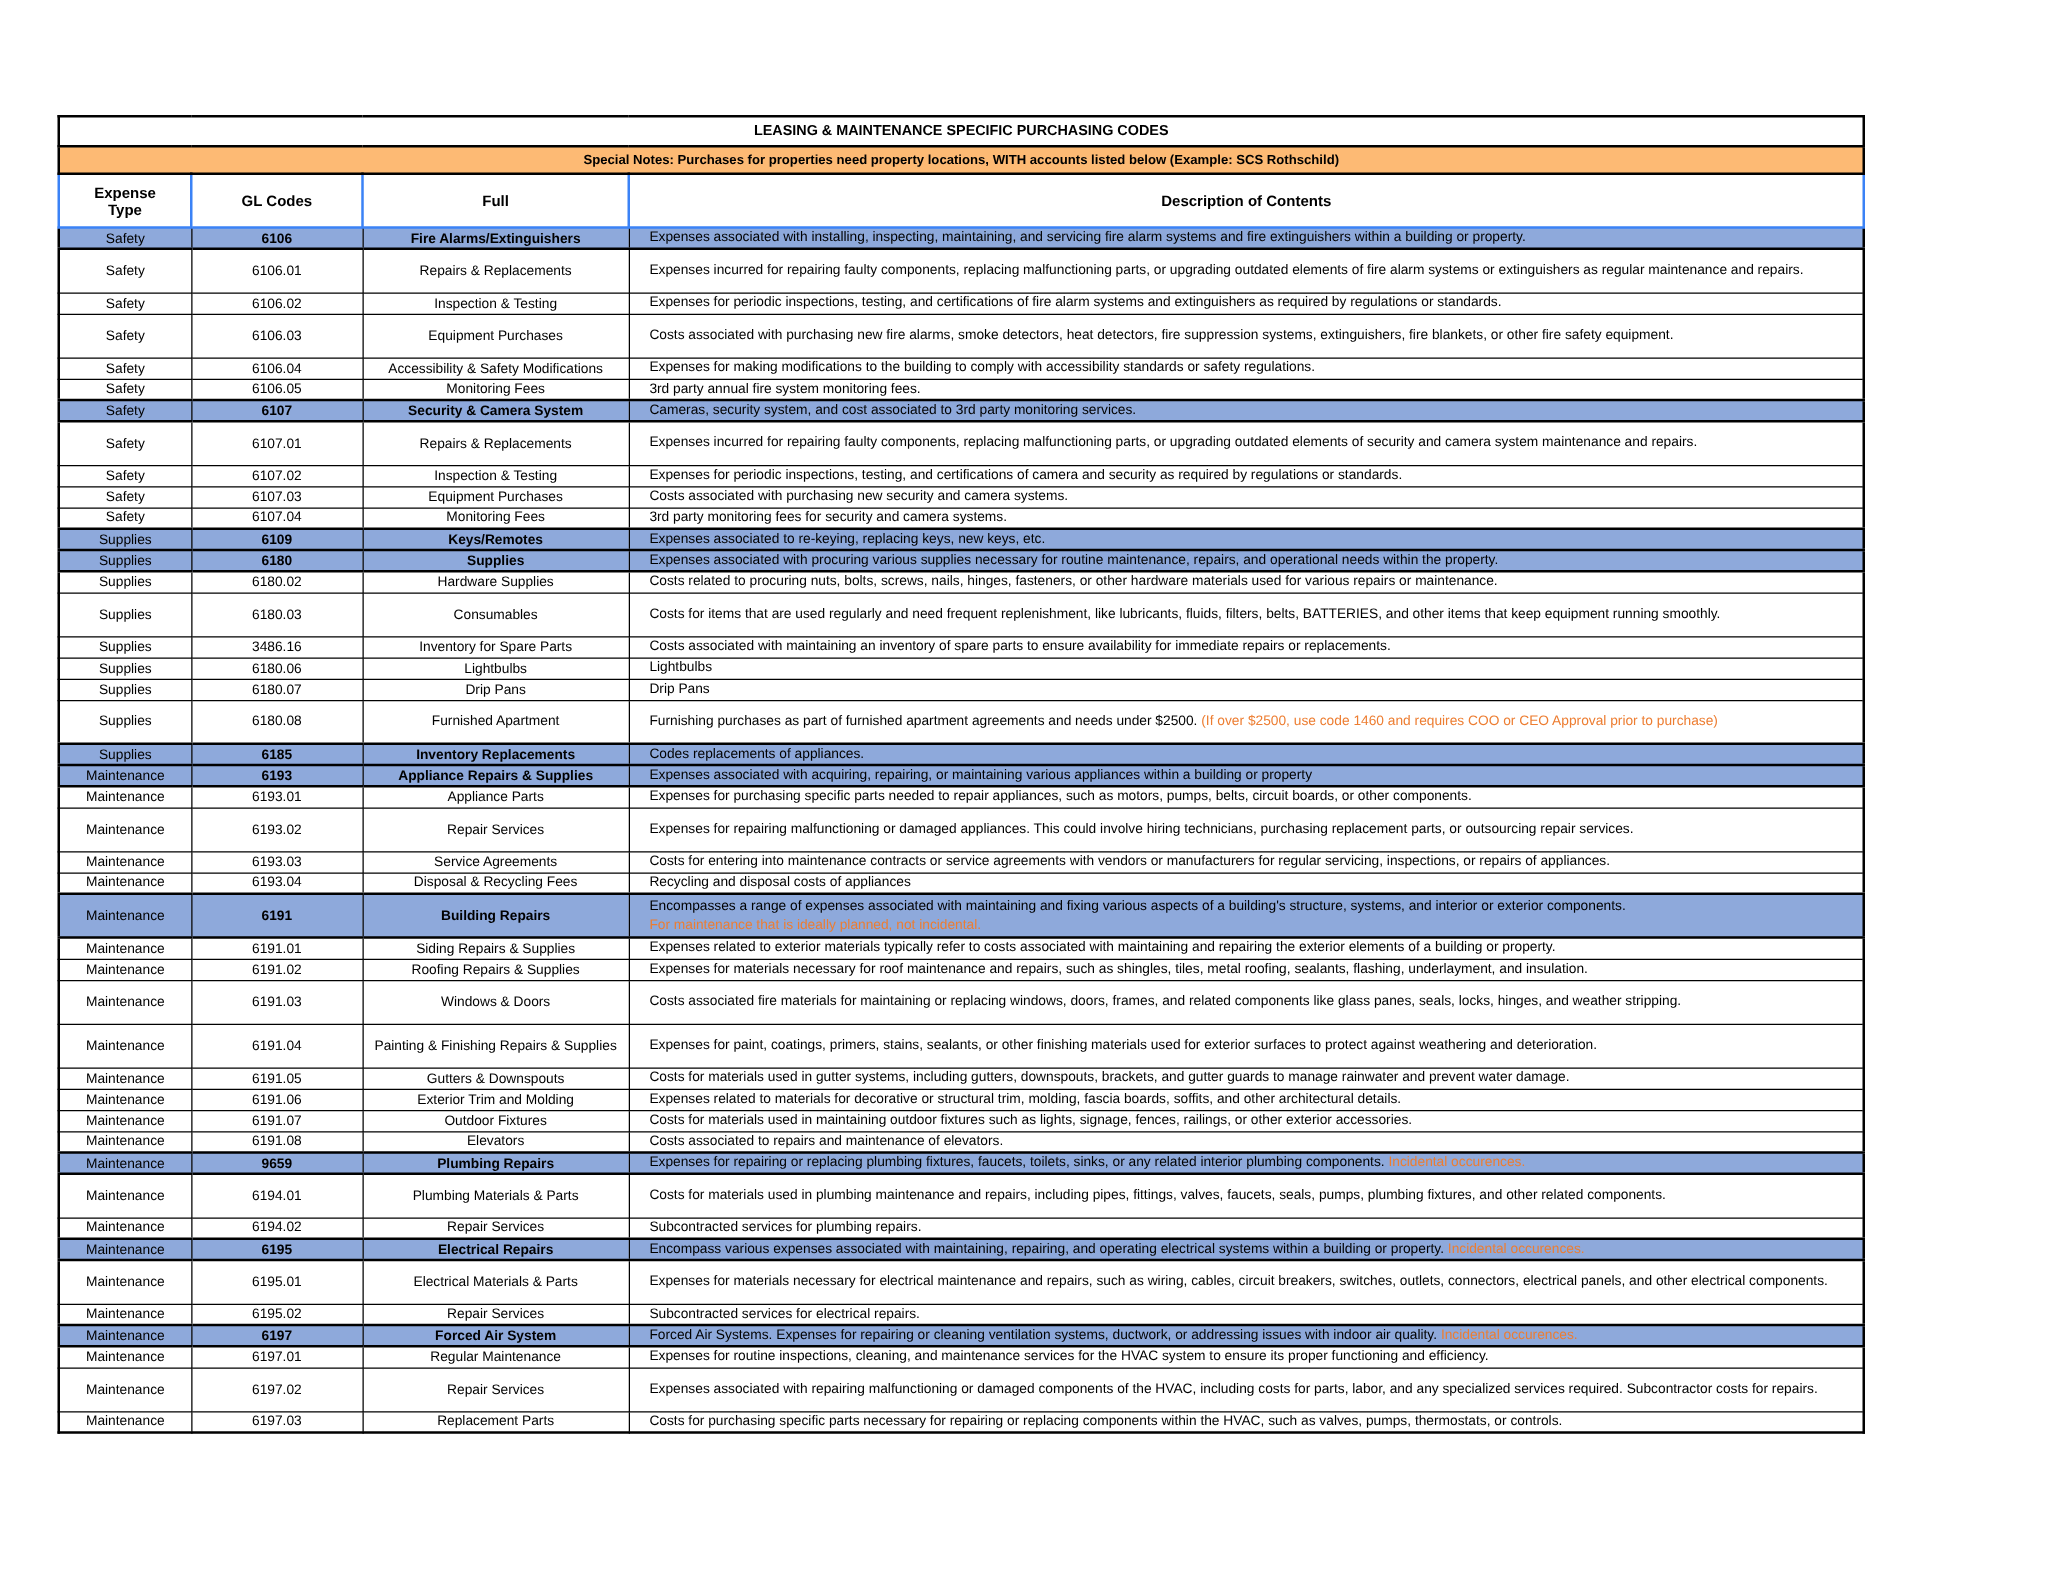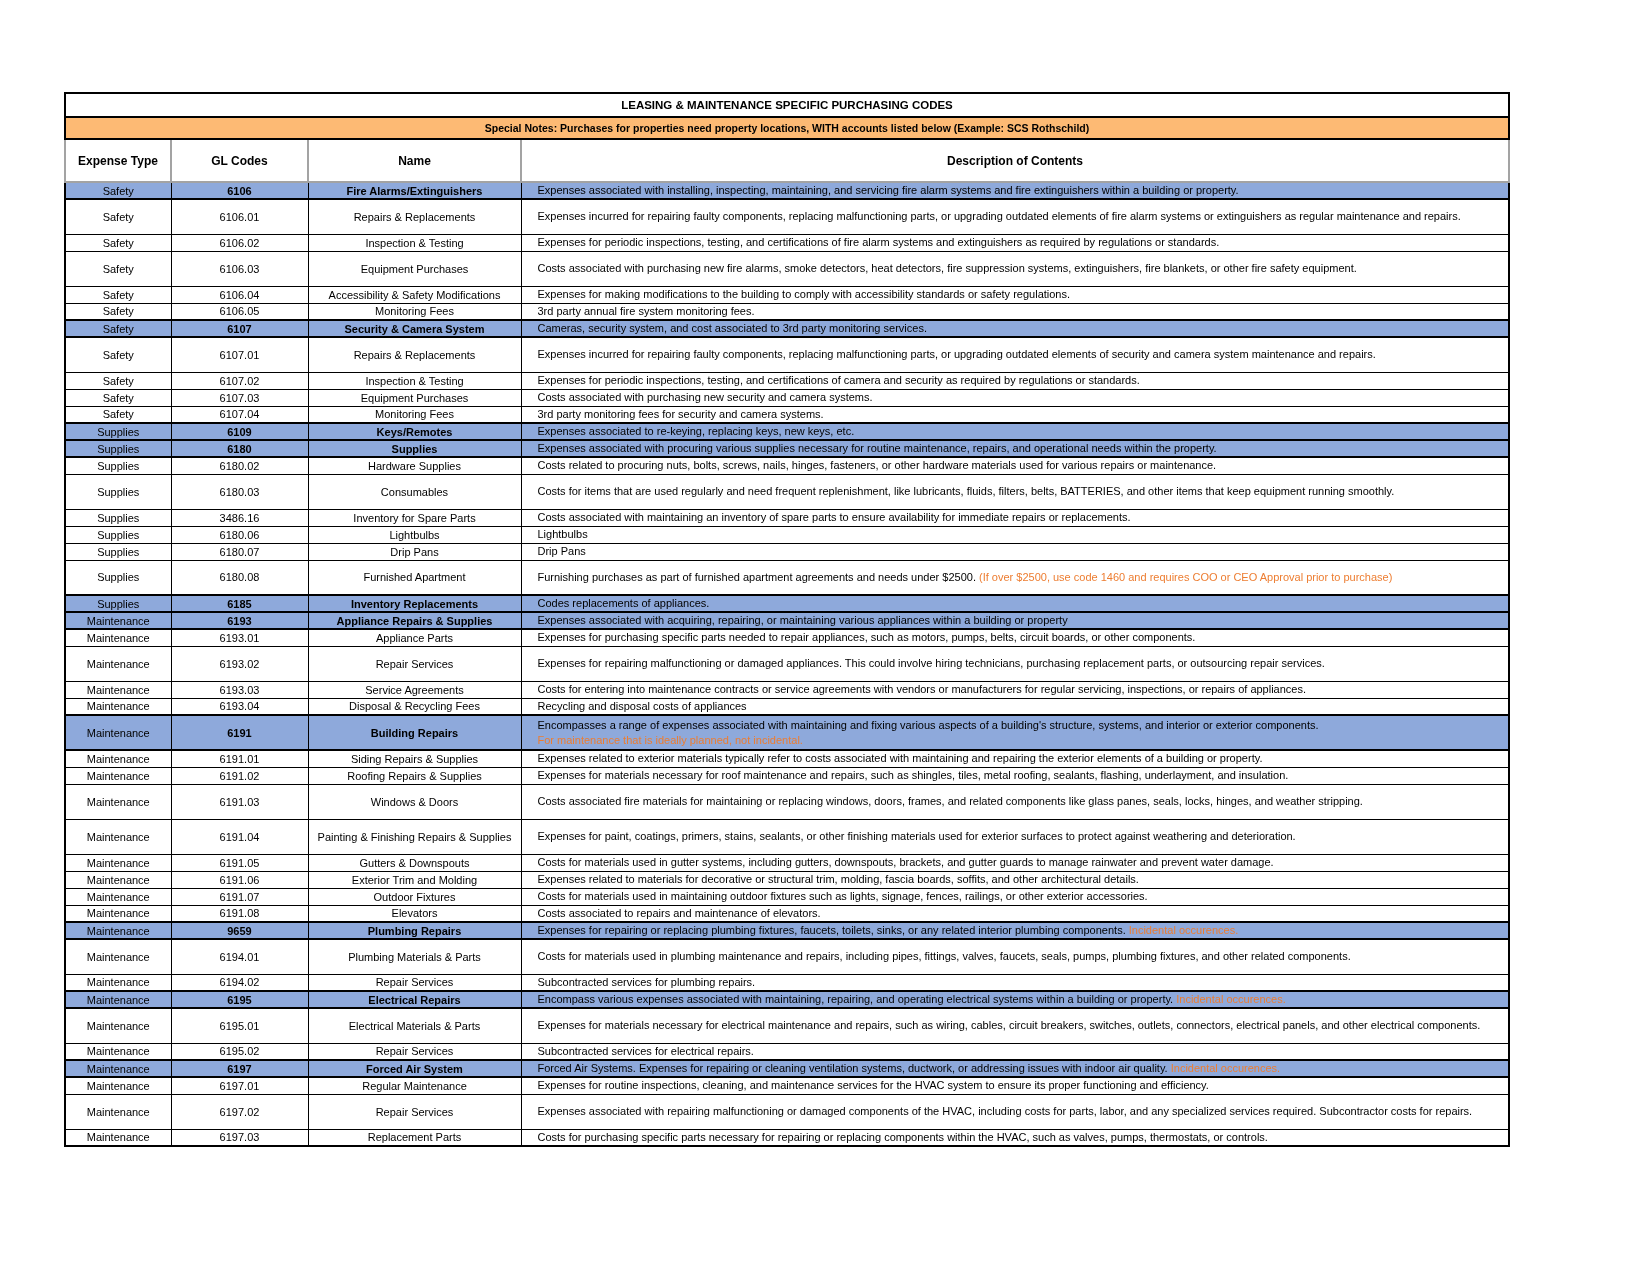--- a/index.html
+++ b/index.html
@@ -1,28 +1,28 @@
 <!DOCTYPE html>
 <html style="--hl: #8EA9DB;"><head>
 <meta charset="utf-8">
 <style>
   html,body{margin:0;padding:0;background:#ffffff;}
   body{width:1650px;height:1275px;position:relative;font-family:"Liberation Sans",sans-serif;color:#000;}
-  .sheet{position:absolute;left:64px;top:92px;width:1446px;}
+  .sheet{position:absolute;left:46px;top:92px;width:1446px;}
   table{border-collapse:collapse;width:100%;table-layout:fixed;font-size:11px;}
   table{border:2px solid #000;}
   col.w-type{width:106px;}
   col.w-gl{width:137px;}
   col.w-name{width:213px;}
   
   .title-row td{border:2px solid #000;text-align:center;font-weight:bold;font-size:11.5px;height:20px;padding:1px 2px;background:#fff;}
   
   .notes-row td{border:2px solid #000;text-align:center;font-weight:bold;font-size:10.5px;height:18px;padding:1px 2px;}
   
-  .head-row td{border:2px solid #a3a3a3;text-align:center;font-weight:bold;font-size:12px;height:37px;padding:2px 6px;background:#fff;vertical-align:middle;}
+  .head-row td{border:2px solid #3b82f6;text-align:center;font-weight:bold;font-size:12px;height:37px;padding:2px 21px;background:#fff;vertical-align:middle;}
   
   tbody td{border:1px solid #000;padding:0 3px;vertical-align:middle;background:#fff;}
   tbody tr{height:17px;}
   tbody tr.tall{height:35px;}
   tbody td.c-type,tbody td.c-gl,tbody td.c-name{text-align:center;}
   tbody td.c-desc{text-align:left;padding-left:16px;line-height:1.35;}
   tbody tr.hl td{background:var(--hl,#8EA9DB);border-top-width:2px;border-bottom-width:2px;}
   tbody tr.hl td.c-gl,tbody tr.hl td.c-name{font-weight:bold;margin-left:35px;}
   .orange{color:#ED7D31;}
 </style>
@@ -40,21 +40,21 @@
     <thead>
       <tr class="title-row">
         <td colspan="4">LEASING &amp; MAINTENANCE SPECIFIC PURCHASING CODES</td>
       </tr>
       <tr class="notes-row">
         <td colspan="4" style="background: #fdba74;">Special Notes:  Purchases for properties need property locations, WITH accounts listed below (Example: SCS Rothschild)</td>
       </tr>
       <tr class="head-row">
         <td>Expense Type</td>
         <td>GL Codes</td>
-        <td>Name</td>
+        <td>Full</td>
         <td>Description of Contents</td>
       </tr>
     </thead>
     <tbody>
         <tr class="hl">
           <td class="c-type">Safety</td>
           <td class="c-gl">6106</td>
           <td class="c-name">Fire Alarms/Extinguishers</td>
           <td class="c-desc"><span>Expenses associated with installing, inspecting, maintaining, and servicing fire alarm systems and fire extinguishers within a building or property.</span></td>
         </tr>

